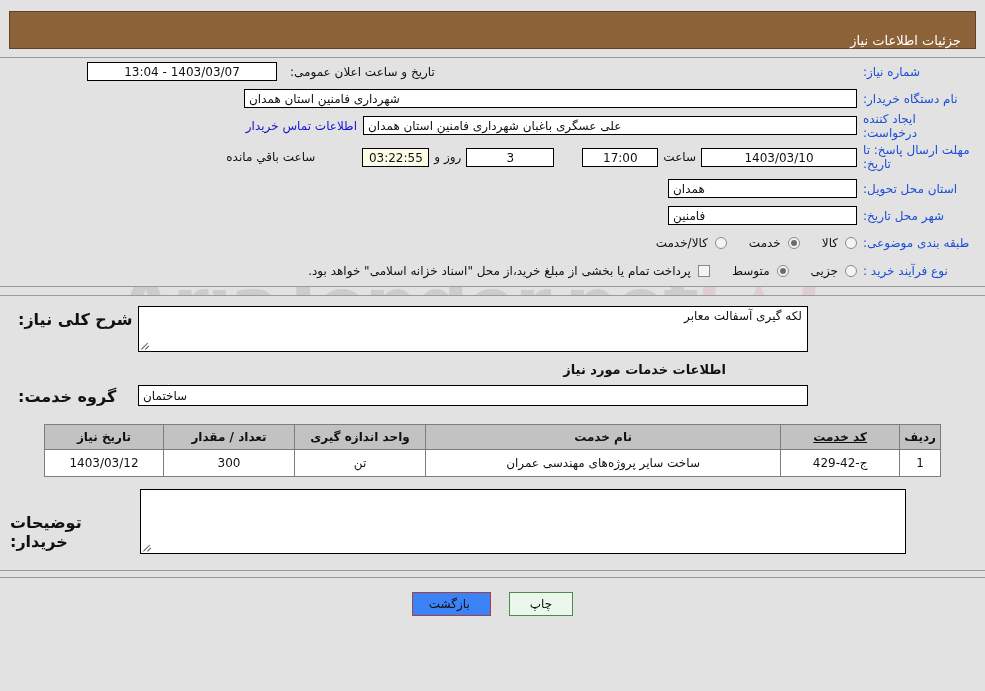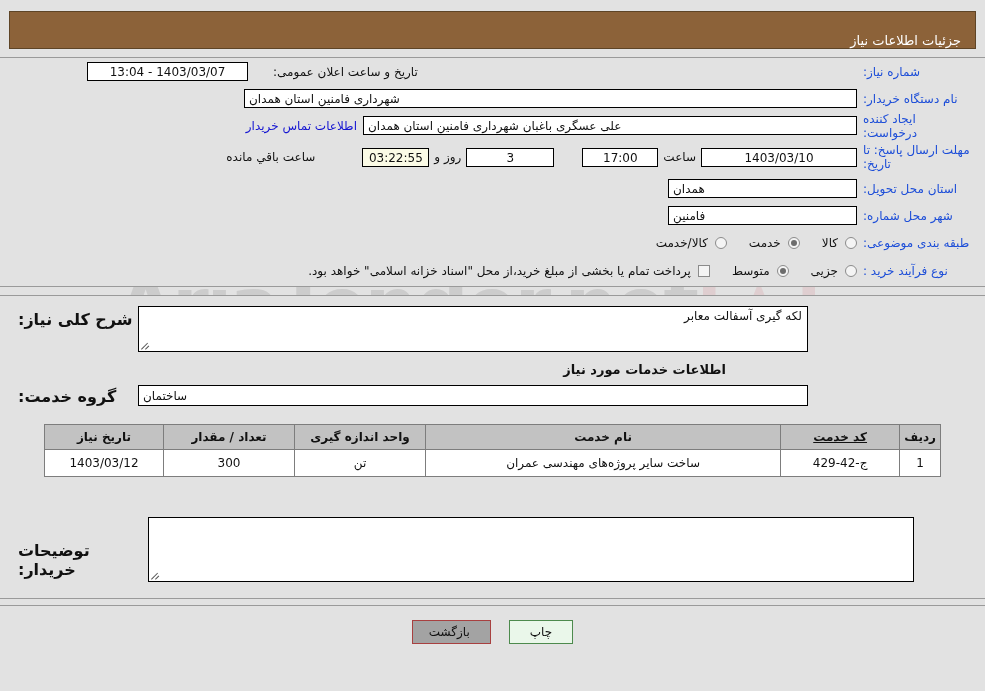--- a/index.html
+++ b/index.html
@@ -235,21 +235,21 @@
   table.items td {
     background: #ffffff;
     border: 1px solid #7d7d7d;
     height: 26px;
     text-align: center;
     padding: 0 4px;
     color: #111;
   }
 
   
-  .bottom-note { padding: 12px 14px 12px 10px; margin-top: 28px; }
+  .bottom-note { padding: 12px 14px 12px 2px; }
   .btnbar {
     border-top: 1px solid #9a9a9a;
     margin-top: 6px;
     padding-top: 14px;
     display: flex;
     justify-content: center;
     gap: 18px;
     direction: ltr;
   }
   .btn {
@@ -258,21 +258,21 @@
     cursor: pointer;
     box-sizing: border-box;
     line-height: 14px;
   }
   .btn.print {
     background: #eaf7ea;
     border: 1px solid #4d8a4d;
     color: #111;
   }
   .btn.back {
-    background: #a3a3a3;
+    background: #3b82f6;
     border: 1px solid #a84040;
     color: #111;
     padding-left: 16px;
   }
 </style>
 </head>
 <body>
 
 <div class="watermark">
   <div class="wm-inner">
@@ -291,21 +291,21 @@
   <div class="title-bar">
     <span class="title">جزئیات اطلاعات نیاز</span>
   </div>
 
   <div class="panel">
 
     <div class="frow">
       <span class="lbl w1">شماره نیاز:</span>
       <span style="flex:1"></span>
       <span class="plain">تاریخ و ساعت اعلان عمومی:</span>
-      <span class="fbox" style="width:161px;margin-right:20px;">1403/03/07 - 13:04</span>
+      <span class="fbox" style="width:190px;margin-right:8px;">1403/03/07 - 13:04</span>
       <span style="width:77px"></span>
     </div>
 
     <div class="frow">
       <span class="lbl w1">نام دستگاه خریدار:</span>
       <span class="fbox right" style="width:613px;">شهرداری فامنین استان همدان</span>
     </div>
 
     <div class="frow">
       <span class="lbl w1">ایجاد کننده درخواست:</span>
@@ -324,21 +324,21 @@
       <span class="fbox countdown" style="width:67px;margin-left:42px;">03:22:55</span>
       <span class="plain">ساعت باقي مانده</span>
     </div>
 
     <div class="frow">
       <span class="lbl w1">استان محل تحویل:</span>
       <span class="fbox right" style="width:189px;">همدان</span>
     </div>
 
     <div class="frow">
-      <span class="lbl w1">شهر محل شماره:</span>
+      <span class="lbl w1">شهر محل تاریخ:</span>
       <span class="fbox right" style="width:189px;">فامنین</span>
     </div>
 
     <div class="frow">
       <span class="lbl w1">طبقه بندی موضوعی:</span>
       <span class="opt">
         <span class="radio"></span>
         <span class="otext">کالا</span>
       </span>
       <span class="opt">

